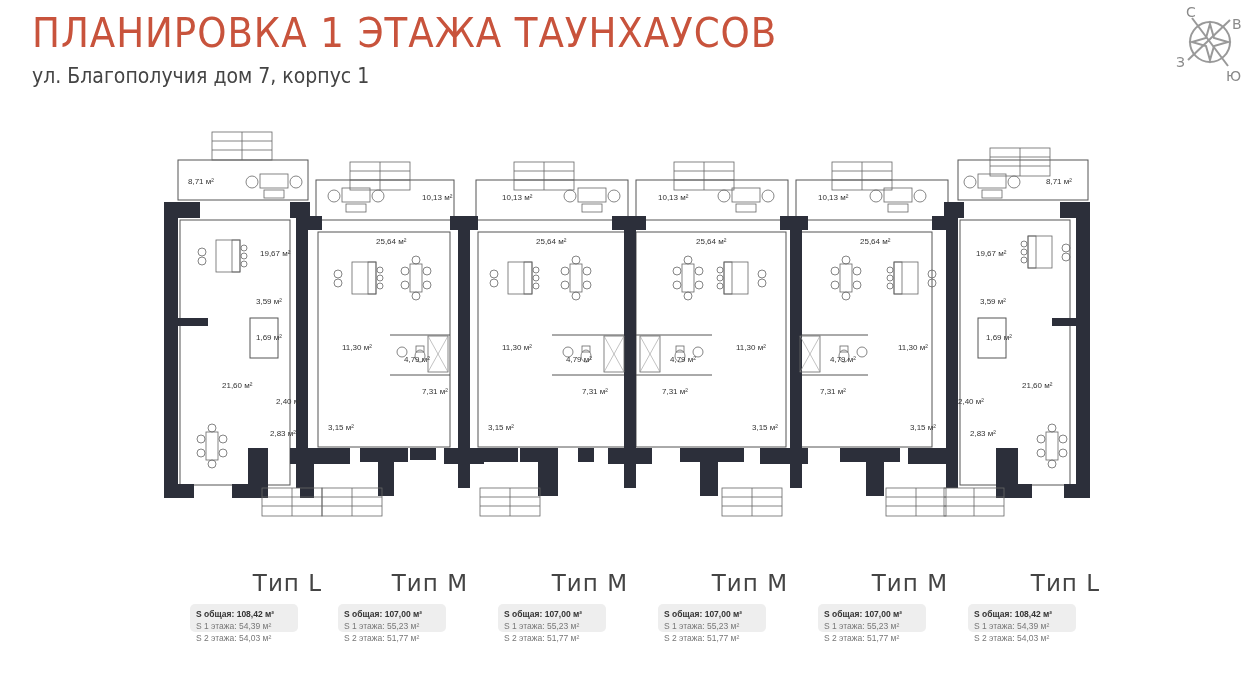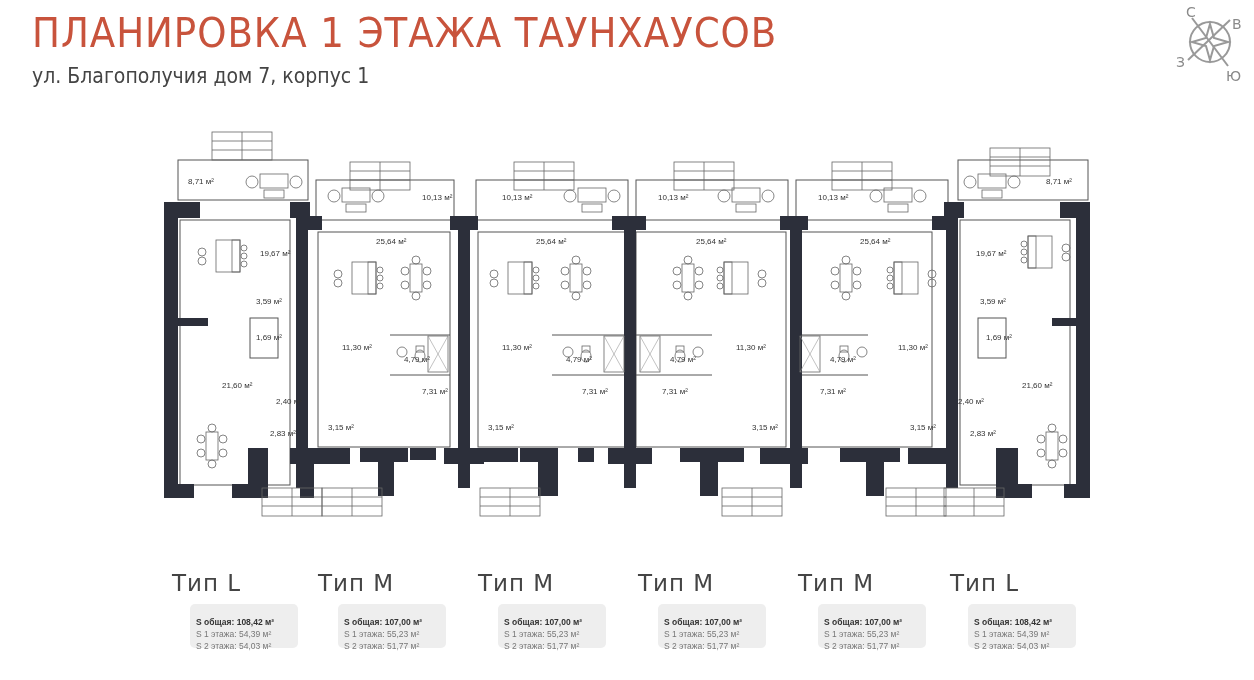--- a/index.html
+++ b/index.html
@@ -9,24 +9,24 @@
   .title { position: absolute; left: 32px; top: 10px; font-size: 40px; letter-spacing: 1px;
     color: #c8533c; font-family: "DejaVu Sans", sans-serif; font-weight: normal; transform: scaleX(0.93); transform-origin: left; }
   .subtitle { position: absolute; left: 32px; top: 64px; font-size: 21px; color: #444;
     font-family: "DejaVu Sans", sans-serif; transform: scaleX(0.9); transform-origin: left; }
 
   .compass { position: absolute; left: 1168px; top: 2px; width: 84px; height: 92px; }
   .compass .lbl { position: absolute; font-size: 14px; color: #8a8a8a; font-family: "DejaVu Sans", sans-serif; }
 
   .plan { position: absolute; left: 0; top: 0; width: 1254px; height: 560px; }
 
-  .unit-label { position: absolute; width: 150px; text-align: left; font-size: 23px; color: #444;
+  .unit-label { position: absolute; width: 150px; text-align: right; font-size: 23px; color: #444;
     font-family: "DejaVu Sans", sans-serif; font-weight: normal; letter-spacing: 1px; }
-  .info { position: absolute; width: 108px; height: 44px; background: #eeeeee; border-radius: 5px;
-    padding: 12px 6px; font-size: 8.5px; line-height: 12px; color: #777; }
+  .info { position: absolute; width: 108px; height: 28px; background: #eeeeee; border-radius: 5px;
+    padding: 4px 6px; font-size: 8.5px; line-height: 12px; color: #777; }
   .info .total { color: #333; font-weight: bold; }
 
   .area { font-family: "Liberation Sans", sans-serif; font-size: 8px; fill: #333; }
 </style>
 </head>
 <body>
 
 <h1 class="title">ПЛАНИРОВКА 1 ЭТАЖА ТАУНХАУСОВ</h1>
 <div class="subtitle">ул. Благополучия дом 7, корпус 1</div>
 

